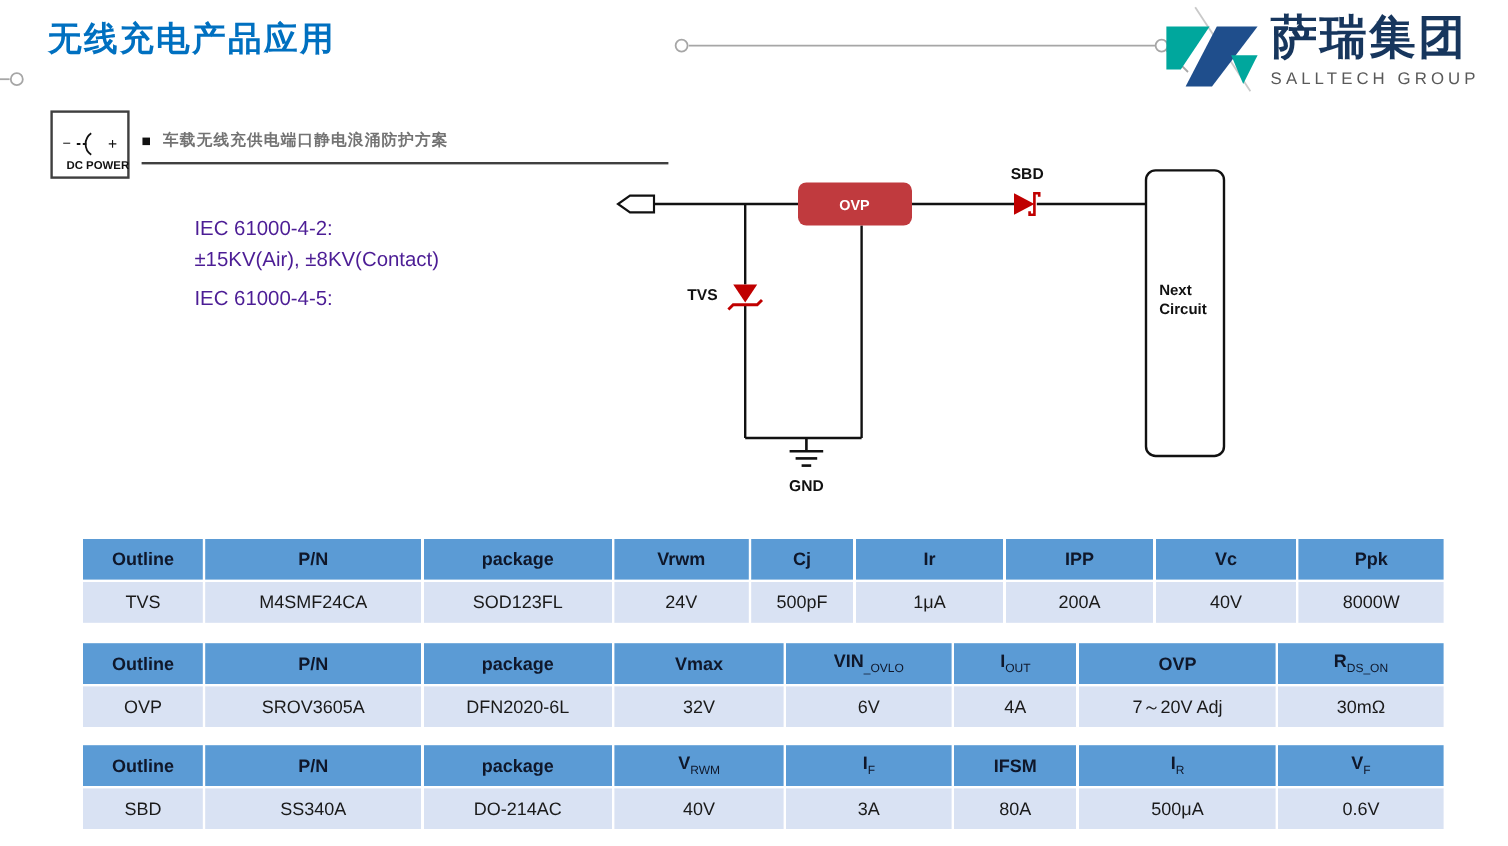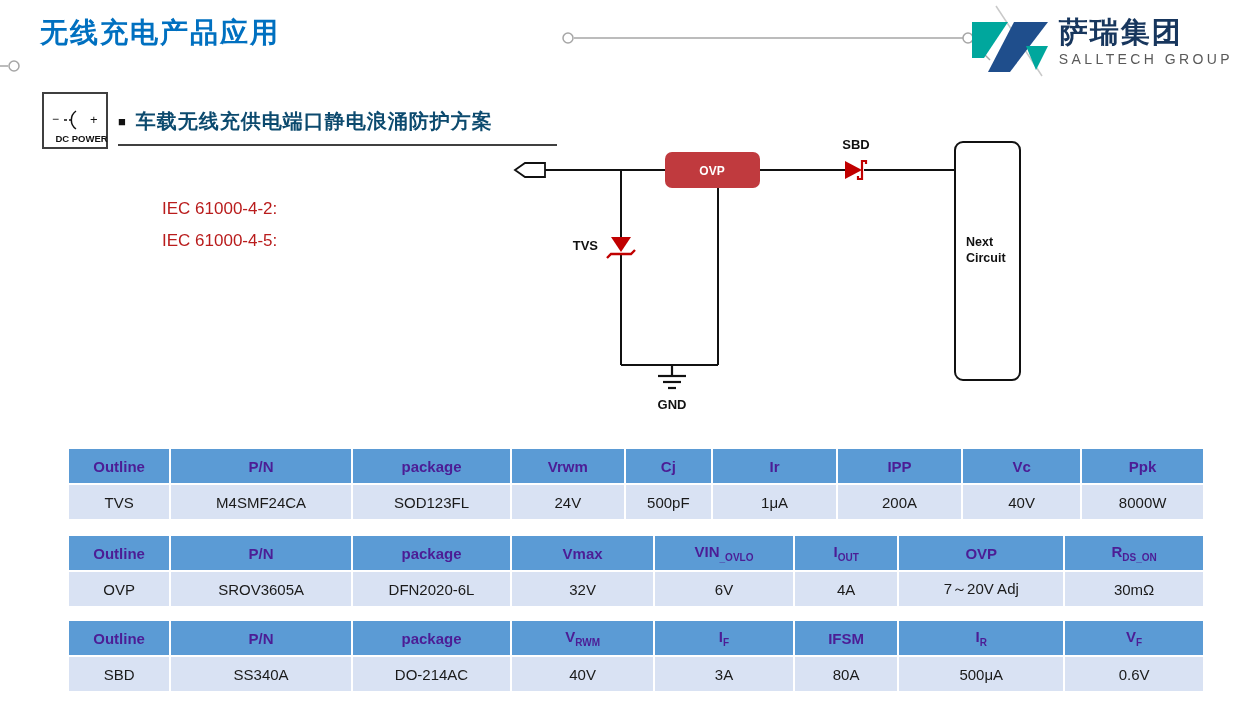--- a/index.html
+++ b/index.html
@@ -6,51 +6,51 @@
   .slide{position:relative;width:1257px;height:705px;background:#ffffff;overflow:hidden;
          font-family:"Liberation Sans","DejaVu Sans",sans-serif;}
 
   
   .page-title{position:absolute;left:40px;top:14px;font-size:28px;font-weight:bold;
               color:#0070C0;letter-spacing:2px;}
   .deco-svg{position:absolute;left:0;top:0;pointer-events:none;}
 
   .logo{position:absolute;right:24px;top:10px;display:flex;align-items:center;gap:9px;}
   .logo-text{display:flex;flex-direction:column;align-items:flex-start;}
-  .logo-text .cn{font-size:29px;font-weight:bold;color:#17365D;letter-spacing:2px;line-height:1.1;}
+  .logo-text .cn{font-size:39px;font-weight:bold;color:#17365D;letter-spacing:2px;line-height:1.1;}
   .logo-text .en{font-size:14px;color:#595959;letter-spacing:3.4px;margin-top:3px;}
 
   
   .dc-power{position:absolute;left:42px;top:92px;width:66px;height:57px;border:2px solid #3f3f3f;
             box-sizing:border-box;background:#fff;display:flex;flex-direction:column;
             align-items:center;justify-content:flex-end;}
   .dc-power .lbl{font-size:9.5px;font-weight:bold;color:#111;margin-bottom:3px;white-space:nowrap;padding-left:13px;}
 
   
   .section-heading{position:absolute;left:118px;top:108px;width:439px;border-bottom:2px solid #404040;
                    padding-bottom:9px;display:flex;align-items:center;gap:10px;}
   .section-heading .bullet{font-size:13px;color:#111;}
-  .section-heading .txt{font-size:20px;font-weight:bold;color:#0c4a6e;letter-spacing:1px;white-space:nowrap;text-align:center;}
-
-  
-  .specs{position:absolute;left:162px;top:196px;font-size:17px;color:#b91c1c;line-height:26px;}
+  .section-heading .txt{font-size:13px;font-weight:bold;color:#737373;letter-spacing:1px;white-space:nowrap;text-align:center;}
+
+  
+  .specs{position:absolute;left:162px;top:178px;font-size:17px;color:#4c1d95;line-height:26px;}
   .specs .gap{margin-top:6px;}
 
   
   .circuit-svg{position:absolute;left:500px;top:128px;}
 
   
   .spec-table-wrap{position:absolute;left:67px;width:1138px;}
   #table-0{top:447px;} #table-1{top:534px;} #table-2{top:619px;}
   table.spec-table{width:100%;border-collapse:collapse;table-layout:fixed;}
   table.spec-table th,table.spec-table td{border:2px solid #ffffff;height:34px;text-align:center;
         vertical-align:middle;font-size:15px;padding:0 3px;overflow:hidden;white-space:nowrap;}
-  table.spec-table th{background:#5B9BD5;color:#4c1d95;font-weight:bold;}
+  table.spec-table th{background:#5B9BD5;color:#0f172a;font-weight:bold;}
   table.spec-table td{background:#D9E2F3;color:#1a1a1a;}
-  table.spec-table th .sub{font-size:10px;vertical-align:sub;font-weight:bold;}
+  table.spec-table th .sub{font-size:10px;vertical-align:sub;font-weight:normal;}
 </style>
 </head>
 <body>
 
 <div class="slide">
 
   <svg class="deco-svg" width="1257" height="90">
     <line x1="0" y1="66" x2="8" y2="66" stroke="#A6A6A6" stroke-width="1.5"></line>
     <circle cx="14" cy="66" r="5" fill="#fff" stroke="#A6A6A6" stroke-width="1.5"></circle>
     <circle cx="568" cy="38" r="5" fill="#fff" stroke="#A6A6A6" stroke-width="1.5"></circle>
@@ -84,20 +84,21 @@
     <div class="lbl">DC POWER</div>
   </div>
 
   <div class="section-heading">
     <span class="bullet">■</span>
     <span class="txt">车载无线充供电端口静电浪涌防护方案</span>
   </div>
 
   <div class="specs">
     <div>IEC 61000-4-2:</div>
+    <div>±15KV(Air), ±8KV(Contact)</div>
     <div class="gap">IEC 61000-4-5:</div>
   </div>
 
   <svg class="circuit-svg" width="540" height="292" viewBox="0 0 540 292">
 
     <polygon points="45,35 25,35 15,42 25,49 45,49" fill="#fff" stroke="#111" stroke-width="1.8"></polygon>
 
     <g stroke="#111" stroke-width="2">
       <line x1="45" y1="42" x2="165" y2="42"></line>
       <line x1="260" y1="42" x2="345" y2="42"></line>

